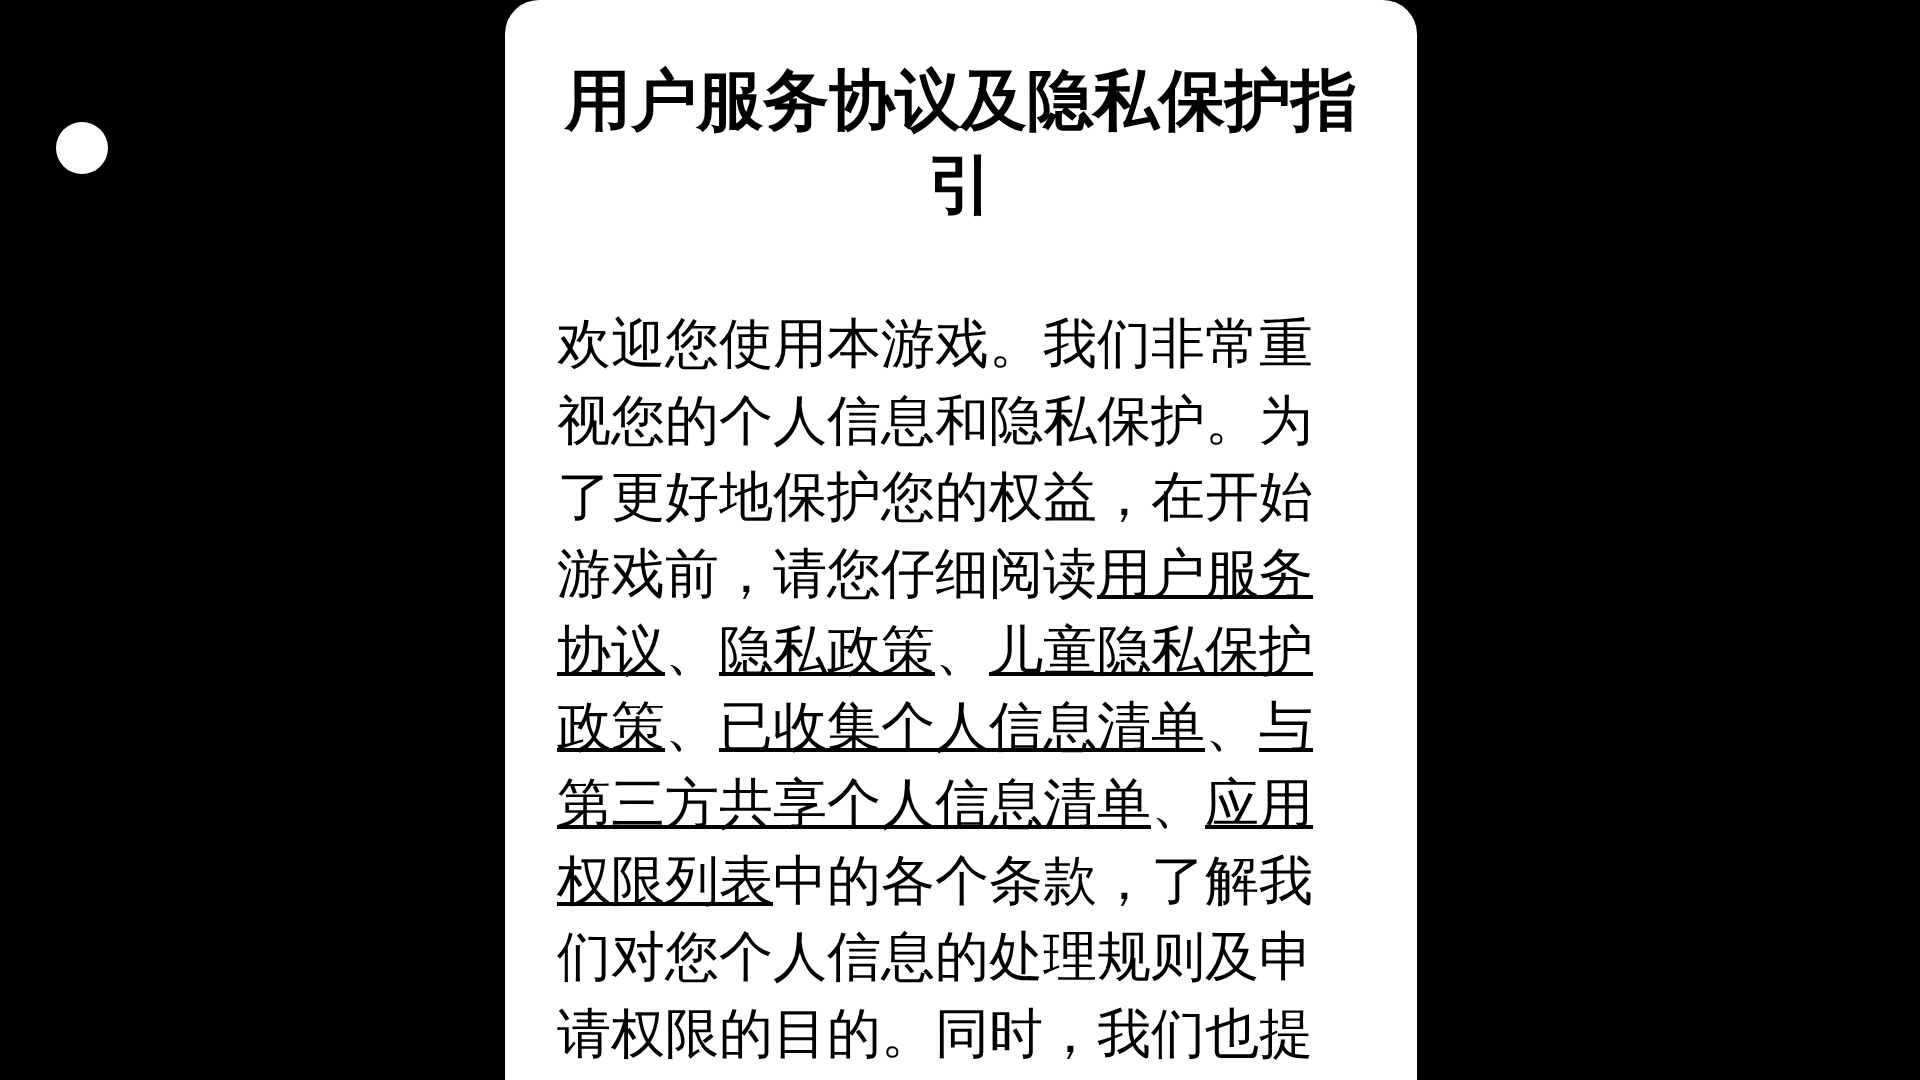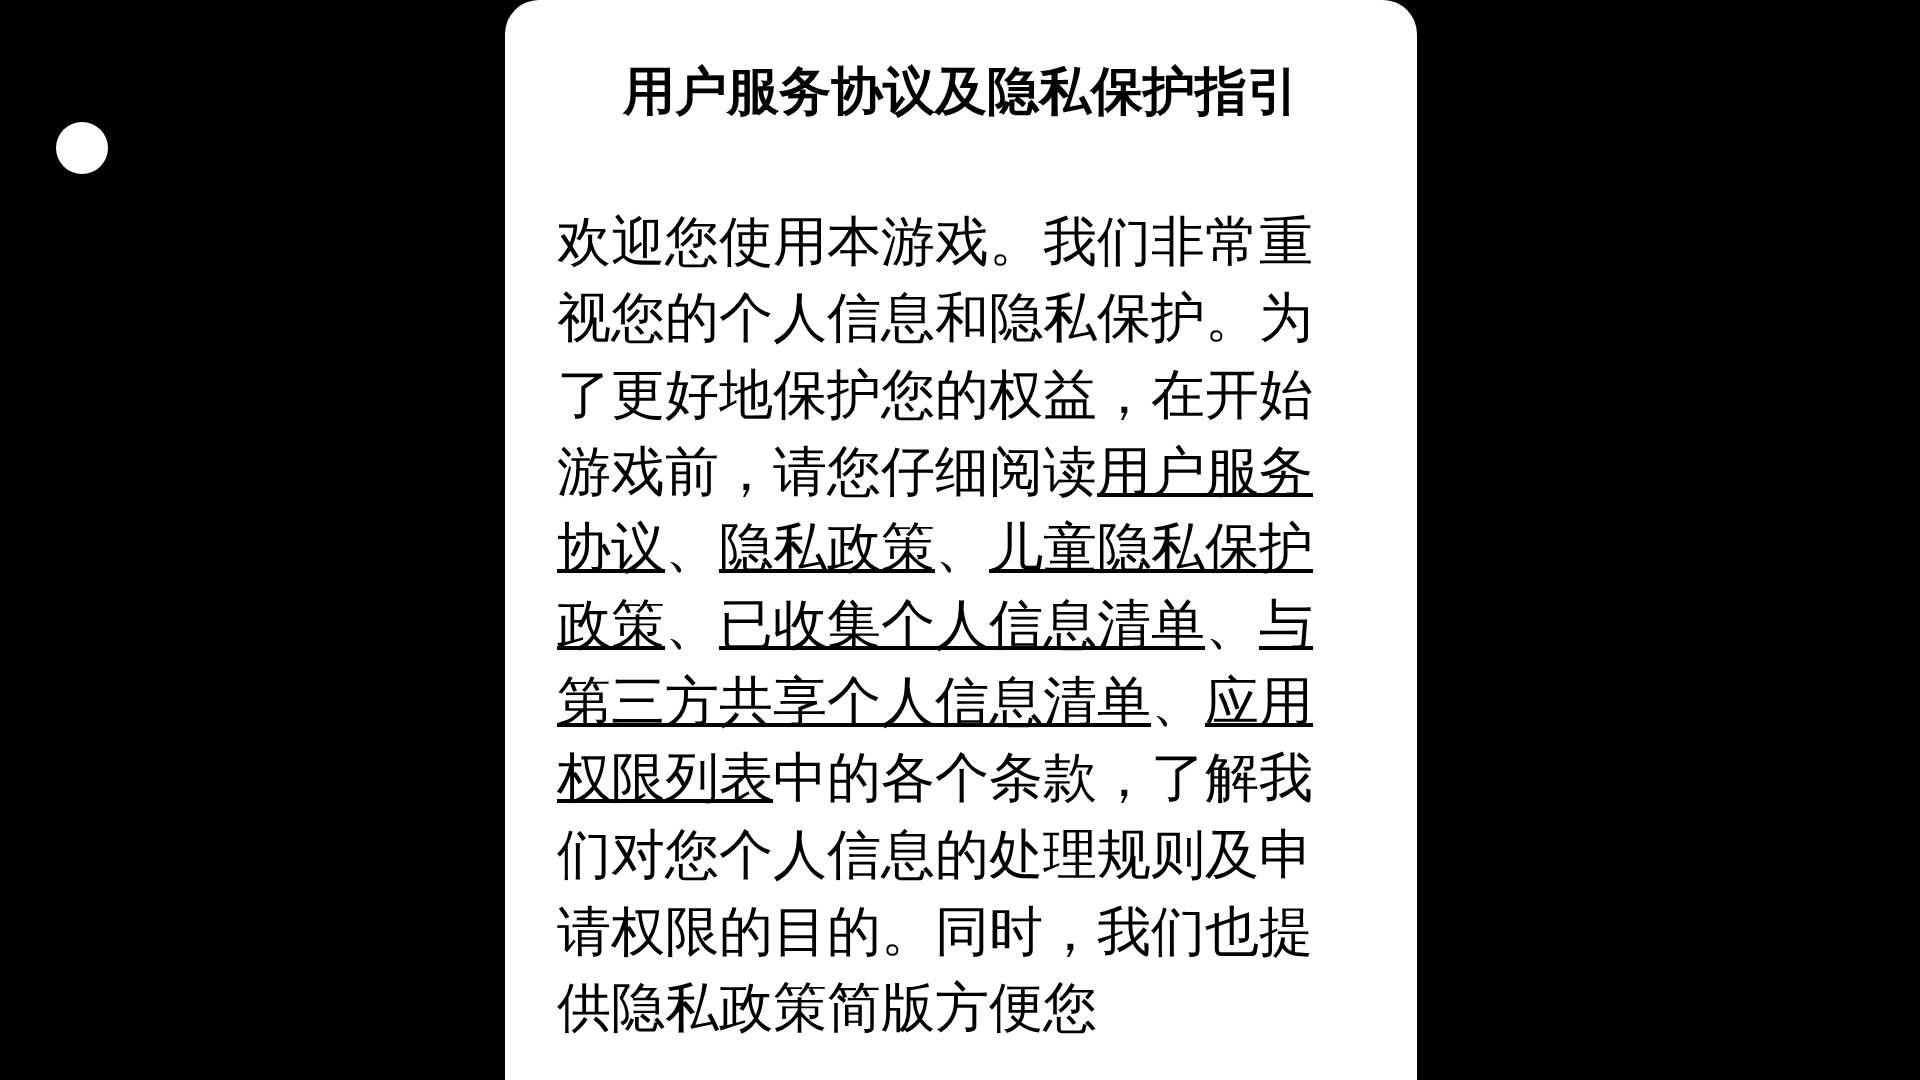--- a/index.html
+++ b/index.html
@@ -39,21 +39,21 @@
     height: 1080px;
     background: #ffffff;
     border-radius: 34px 34px 0 0;
     box-sizing: border-box;
     overflow: hidden;
   }
 
   #dialog-title {
     margin: 0;
     padding: 58px 52px 0 52px;
-    font-size: 52px;
+    font-size: 66px;
     line-height: 1.28;
     font-weight: bold;
     color: #000000;
     text-align: center;
     letter-spacing: 0px;
   }
 
   #dialog-body {
     margin: 0;
     padding: 78px 52px 0 52px;

